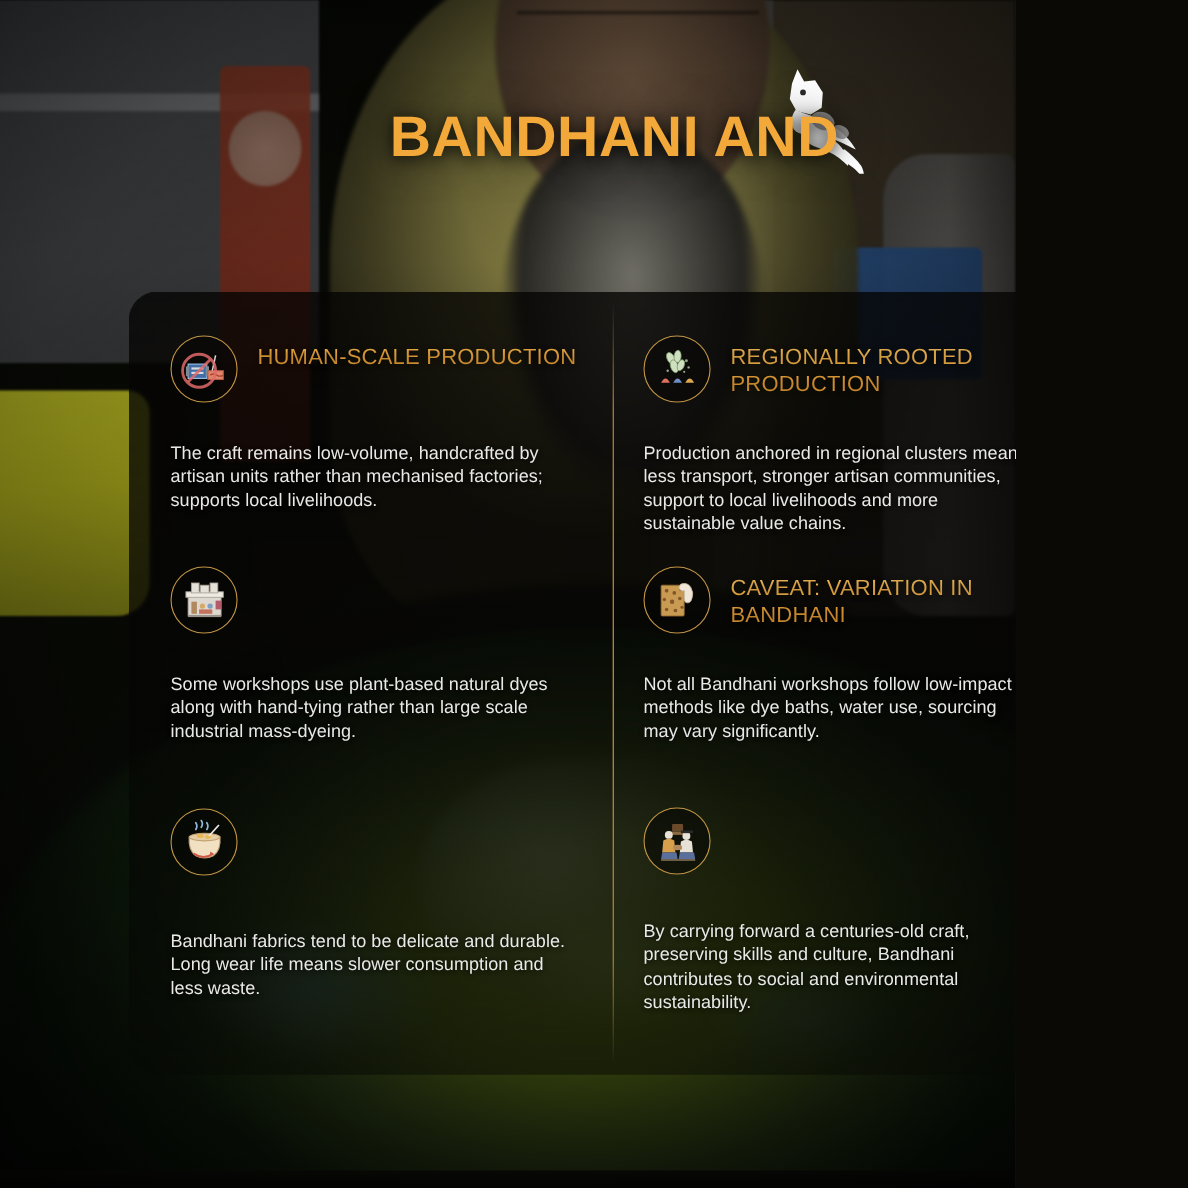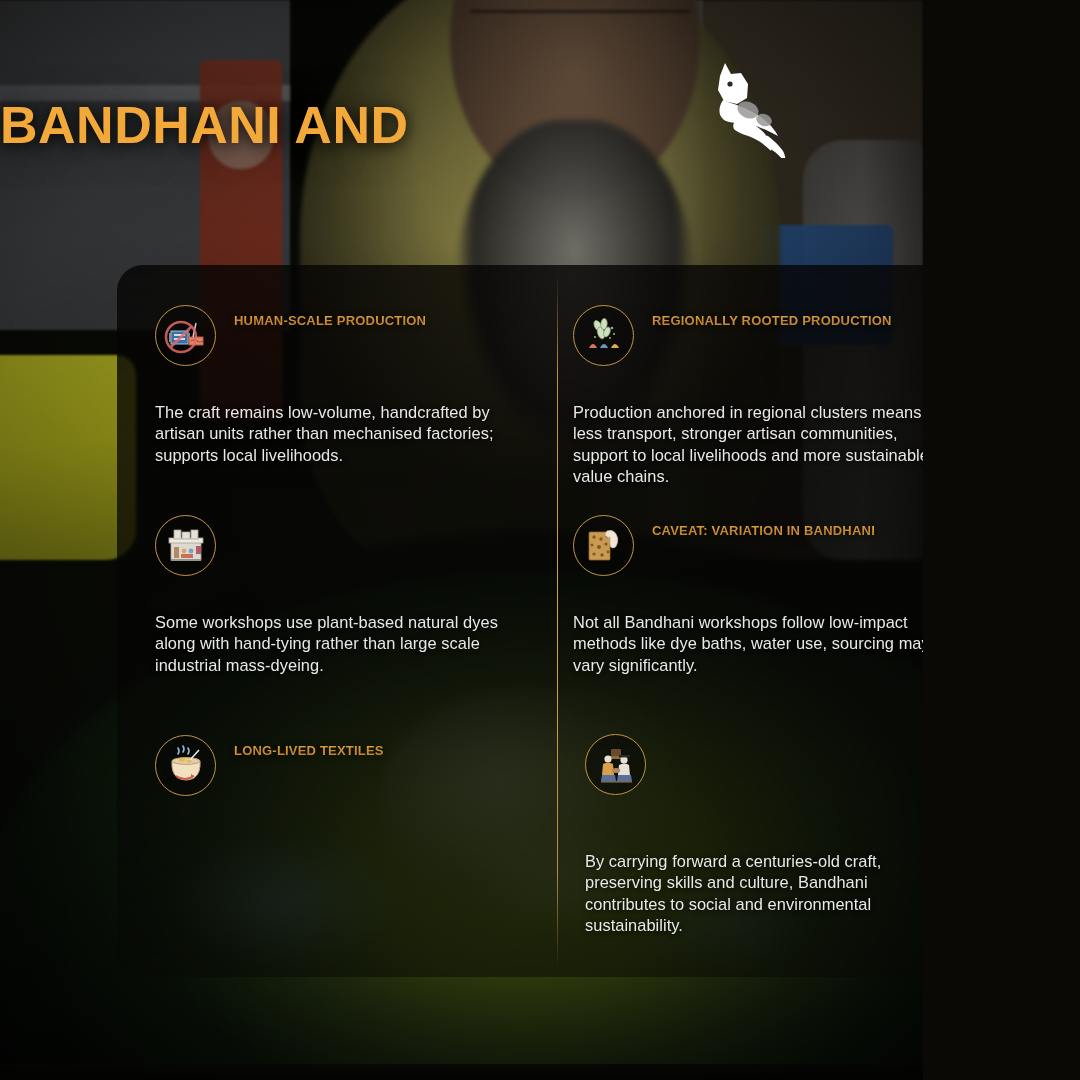--- a/index.html
+++ b/index.html
@@ -143,24 +143,26 @@
 
   .logo {
     position:absolute; right:38px; top:38px;
     font-size:42px; font-weight:700; letter-spacing:-1px;
     color:#e8a63c;
     line-height:1;
   }
 
   .title {
     position:absolute; left:0; top:96px; width:1080px;
+    text-align:center;
     font-size:52px; font-weight:800; letter-spacing:.5px;
     line-height:1.12;
     color:#f2a93a;
     text-shadow:0 2px 14px rgba(0,0,0,.85), 0 0 40px rgba(0,0,0,.6);
+    padding-left:37px;
   }
   .title .line2 { display:block; }
 
   .cat-mark {
     position:absolute; left:690px; top:62px;
     width:108px; height:96px;
   }
 
   
   .card {
@@ -179,40 +181,40 @@
 
   .grid {
     position:absolute; inset:0;
     display:grid;
     grid-template-columns:440px 406px;
     grid-template-rows:210px 210px 292px;
   }
 
   .cell { position:relative; padding:0; }
   .cell-l { padding:40px 30px 0 38px; }
-  .cell-r { padding:40px 26px 0 16px; }
+  .cell-r { padding:40px 26px 0 28px; }
   .cell-r3 { padding:49px 26px 0 28px; }
 
   .cell-head {
     display:flex; align-items:flex-start; gap:18px;
   }
 
   .icon-ring {
     flex:0 0 auto;
     width:61px; height:61px; border-radius:50%;
     border:1.3px solid #c19545;
     background:rgba(8,7,5,.55);
     position:relative;
     display:flex; align-items:center; justify-content:center;
     overflow:hidden;
   }
   .icon-ring svg { display:block; }
 
   .cell-title {
-    font-size:13px; font-weight:700; letter-spacing:.2px;
+    font-size:20px; font-weight:400; letter-spacing:.2px;
     line-height:1.22;
     color:#f0ad43;
     background:linear-gradient(180deg,#f7c669 0%, #eda73c 55%, #d68f2c 100%);
     -webkit-background-clip:text; background-clip:text;
     -webkit-text-fill-color:transparent;
     padding-top:8px;
     text-shadow:0 1px 6px rgba(0,0,0,.4);
   }
   .cell-body {
     margin-top:36px;
@@ -220,21 +222,21 @@
     color:#e9e9e8;
     letter-spacing:.05px;
     text-shadow:0 1px 5px rgba(0,0,0,.8);
   }
   .cell-l .cell-body { max-width:392px; }
   .cell-r .cell-body, .cell-r3 .cell-body { max-width:400px; }
 
   
   .row3-l { padding-top:50px; }
   .row3-l .cell-body { margin-top:50px; }
-  .row3-r .cell-body { margin-top:56px; }
+  .row3-r .cell-body { margin-top:42px; }
 </style>
 </head>
 <body>
 
 <div class="canvas">
 
   <div class="bg">
     <div class="bg-base"></div>
     <div class="bg-cabinet"></div>
     <div class="bg-cabinet-edge"></div>
@@ -390,22 +392,22 @@
               </g>
               <path d="M9 18 q14 -5 28 0 q1 12 -6 17 q-8 4 -16 0 q-7 -5 -6 -17z" fill="#f2e0c2" stroke="#c0a071" stroke-width="1"></path>
               <ellipse cx="23" cy="18" rx="14" ry="3.4" fill="#e4cda6" stroke="#c0a071" stroke-width="1"></ellipse>
               <ellipse cx="19" cy="17" rx="3.2" ry="1.8" fill="#e8b84e"></ellipse>
               <ellipse cx="26" cy="18" rx="2.8" ry="1.6" fill="#e8b84e"></ellipse>
               <line x1="27" y1="17" x2="36" y2="7" stroke="#e8e8e8" stroke-width="1.6"></line>
               <path d="M13 33 q9 6 18 0" stroke="#d05a4a" stroke-width="1.8" fill="none"></path>
               <path d="M31 33 l-3 -2 l0 4z" fill="#d05a4a"></path>
             </svg>
           </div>
-          <div class="cell-title">LONG-LIVED TEXTILES</div>
-        </div>
+        </div>
+        <div class="cell-body">Bandhani fabrics tend to be delicate and durable. Long wear life means slower consumption and less waste.</div>
       </div>
 
       <div class="cell cell-r3 row3-r">
         <div class="cell-head">
           <div class="icon-ring">
             <svg width="48" height="48" viewBox="0 0 48 48">
               <rect x="19" y="8" width="10" height="7" fill="#6b4a2c" rx="1"></rect>
               <rect x="14" y="15" width="20" height="3" fill="#8a6a40"></rect>
               <circle cx="16" cy="18" r="3.6" fill="#e8e2d6"></circle>
               <path d="M11 23 q5 -3 10 0 l1 11 l-12 0z" fill="#d8a04a"></path>

